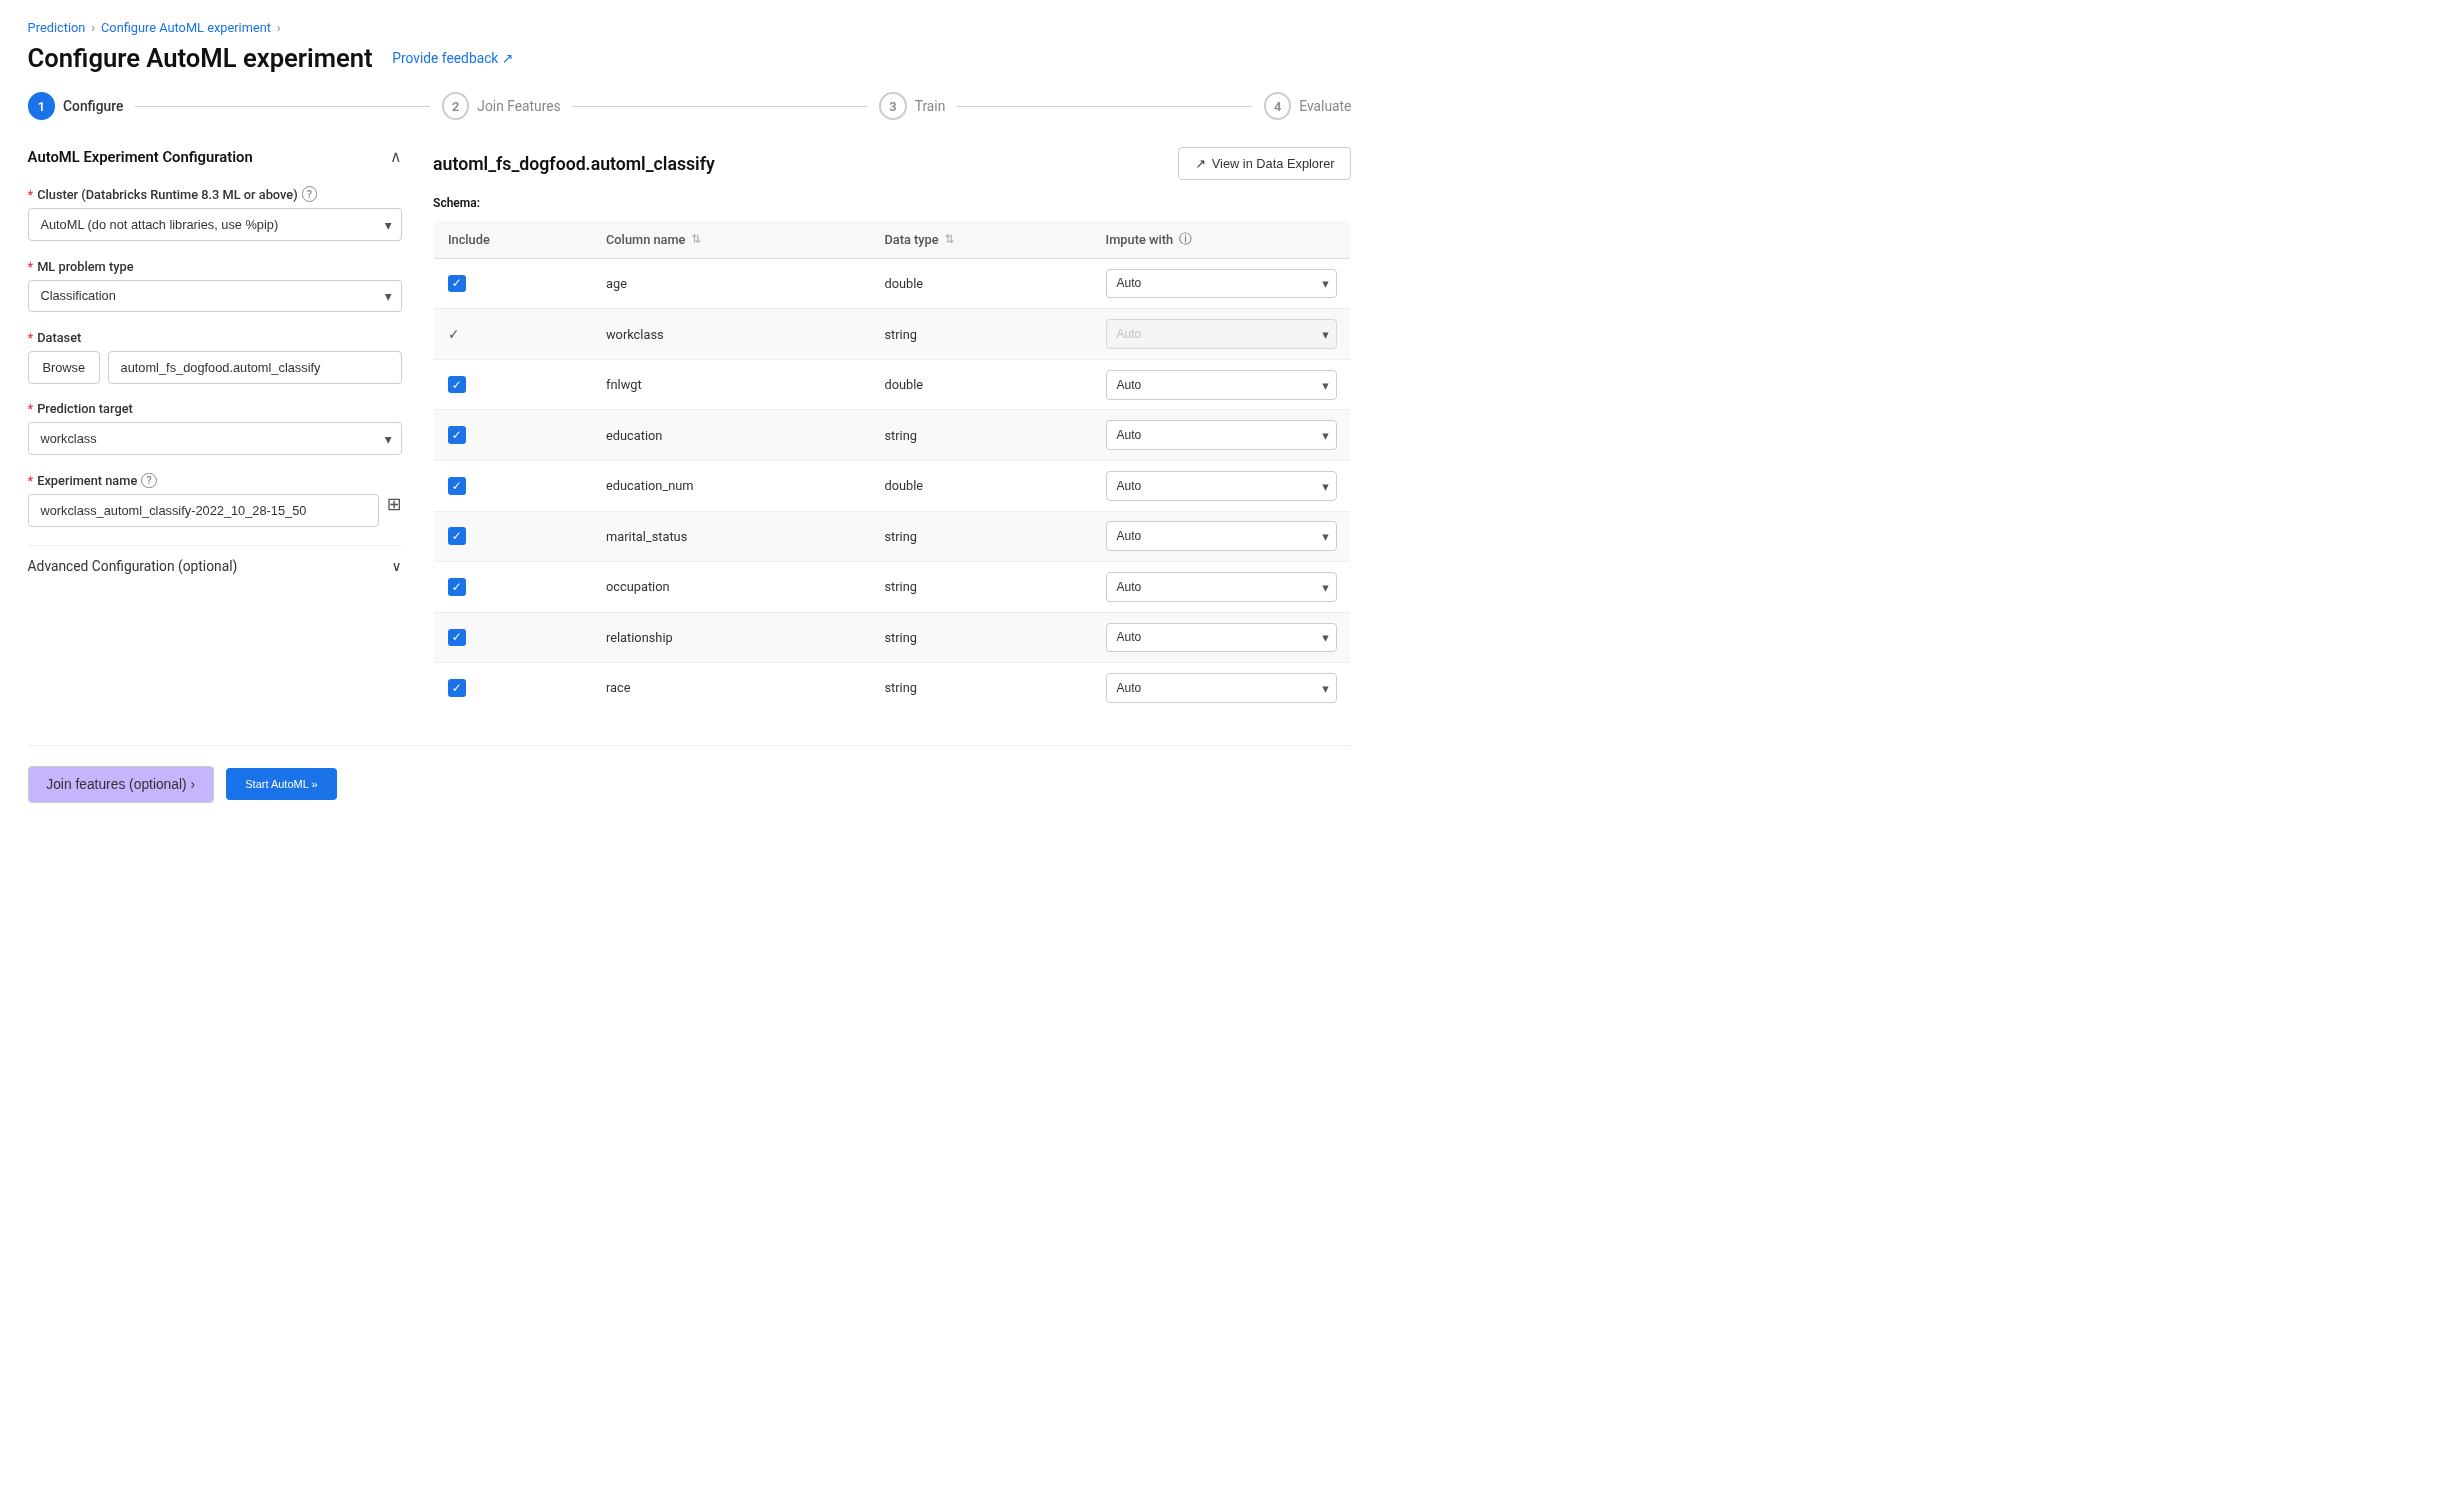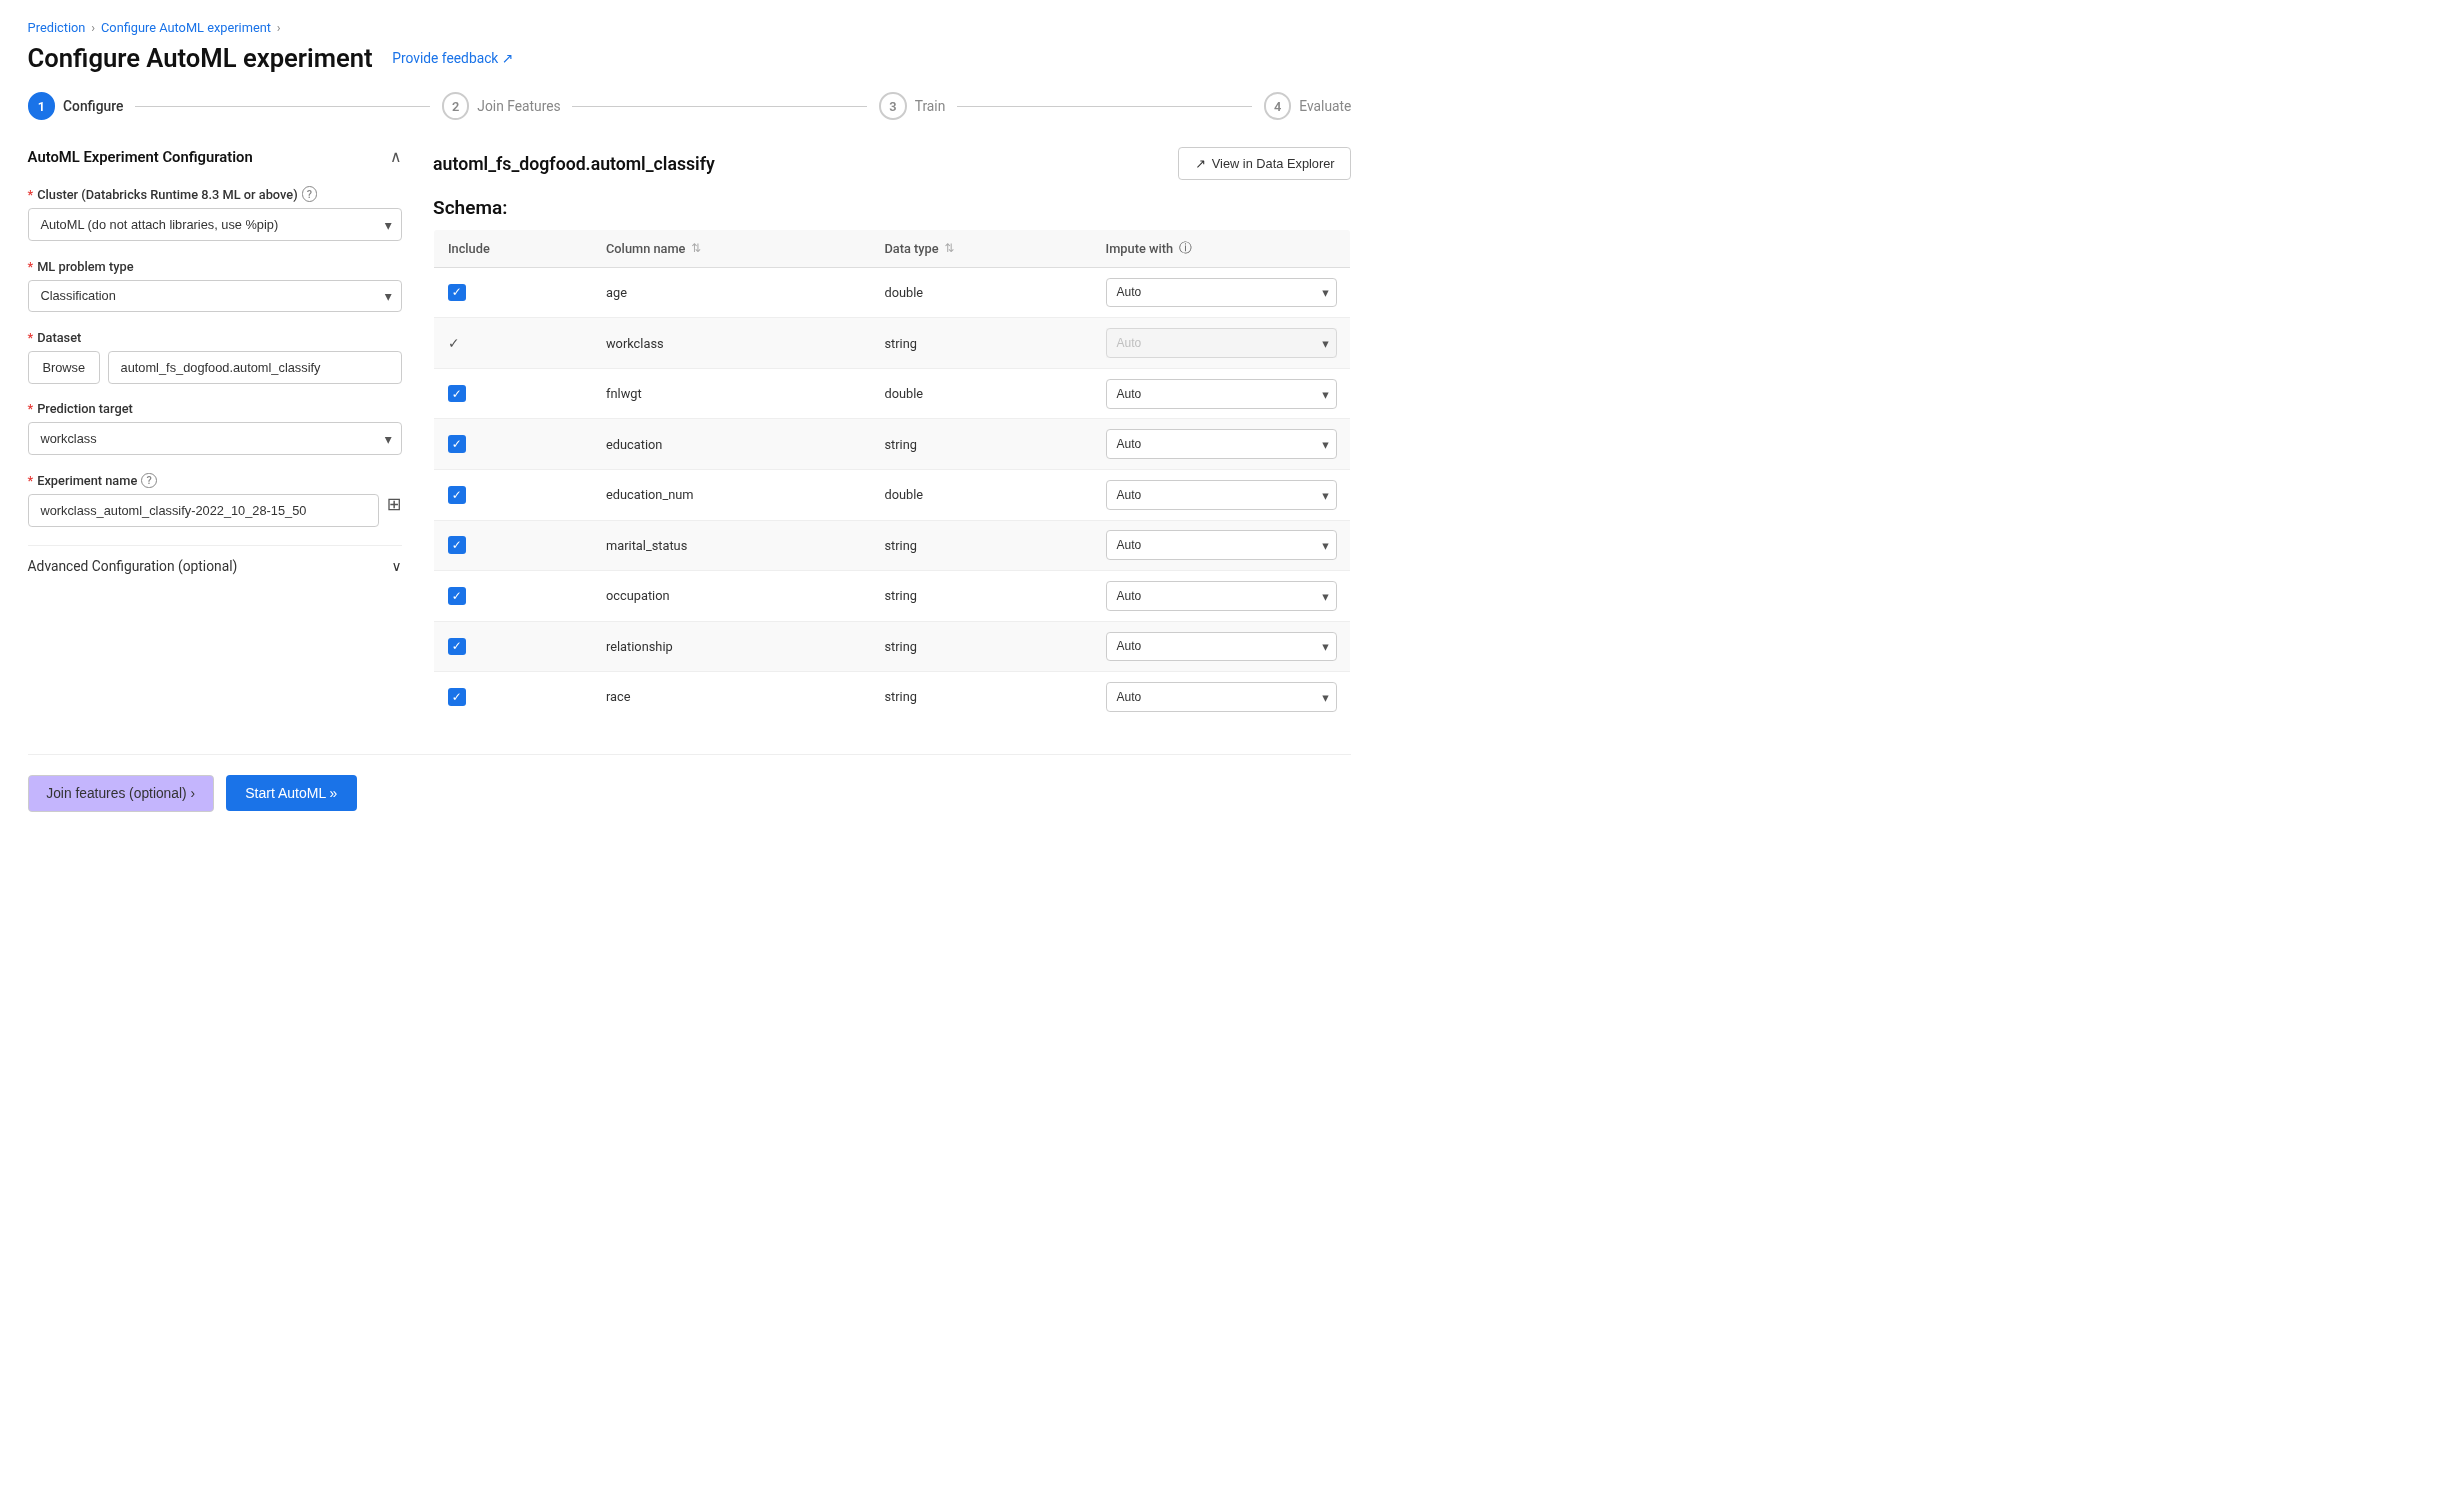--- a/index.html
+++ b/index.html
@@ -55,21 +55,21 @@
     
     .advanced-section { display: flex; align-items: center; justify-content: space-between; padding: 11.8px 0; border-top: 1px solid #eee; margin-top: 7.9px; cursor: pointer; }
     .advanced-label { font-size: 13.8px; color: #333; }
     
     
     .right-panel { flex: 1; }
     .right-header { display: flex; align-items: center; justify-content: space-between; margin-bottom: 15.8px; }
     .table-title { font-size: 17.7px; font-weight: 600; color: #111; }
     .data-explorer-btn { padding: 7.9px 15.8px; border: 1px solid #ccc; border-radius: 3.9px; background: #fff; font-size: 12.8px; cursor: pointer; color: #333; display: flex; align-items: center; gap: 5.9px; }
     
-    .schema-label { font-size: 19px; font-weight: 600; color: #111; margin-bottom: 9.9px; }
+    .schema-label { font-size: 12px; font-weight: 600; color: #111; margin-bottom: 9.9px; }
     
     .schema-table { width: 100%; border-collapse: collapse; border: 1px solid #ddd; border-radius: 3.9px; overflow: hidden; }
     .schema-table th { padding: 9.9px 13.8px; text-align: left; font-size: 12.8px; font-weight: 500; color: #555; background: #f8f8f8; border-bottom: 1px solid #ddd; }
     .schema-table td { padding: 9.9px 13.8px; font-size: 12.8px; color: #333; border-bottom: 1px solid #eee; }
     .schema-table tr:last-child td { border-bottom: none; }
     .schema-table tr:nth-child(even) { background: #f9f9f9; }
     
     .th-with-sort { display: flex; align-items: center; gap: 5.9px; }
     .sort-icon { color: #aaa; font-size: 11.8px; }
     
@@ -78,21 +78,21 @@
     
     .impute-select { width: 100%; padding: 6.9px 27.6px 6.9px 9.9px; border: 1px solid #ccc; border-radius: 3.9px; font-size: 12px; color: #333; background: #fff; appearance: none; cursor: pointer; }
     .impute-wrapper { position: relative; }
     .impute-wrapper::after { content: '▾'; position: absolute; right: 7.9px; top: 50%; transform: translateY(-50%); color: #555; pointer-events: none; font-size: 12.8px; }
     .impute-wrapper.disabled { background: #f5f5f5; }
     .impute-wrapper.disabled select { background: #f5f5f5; color: #aaa; }
     
     
     .footer-buttons { display: flex; gap: 11.8px; align-items: center; margin-top: 31.5px; padding-top: 19.7px; border-top: 1px solid #eee; }
     .join-btn { padding: 9.9px 17.7px; border: 1px solid #ccc; border-radius: 3.9px; background: #c4b5fd; font-size: 13.8px; cursor: pointer; color: #333; }
-    .start-btn { padding: 9.9px 19.7px; border: none; border-radius: 3.9px; background: #1a73e8; font-size: 14px; cursor: pointer; color: #fff; font-weight: 500; }
+    .start-btn { padding: 9.9px 19.7px; border: none; border-radius: 3.9px; background: #1a73e8; font-size: 11px; cursor: pointer; color: #fff; font-weight: 500; }
     
     .info-icon { display: inline-flex; align-items: center; justify-content: center; }
   </style>
 </head>
 <body>
 
 <div class="page">
 
   <div class="breadcrumb">
     <a>Prediction</a>

